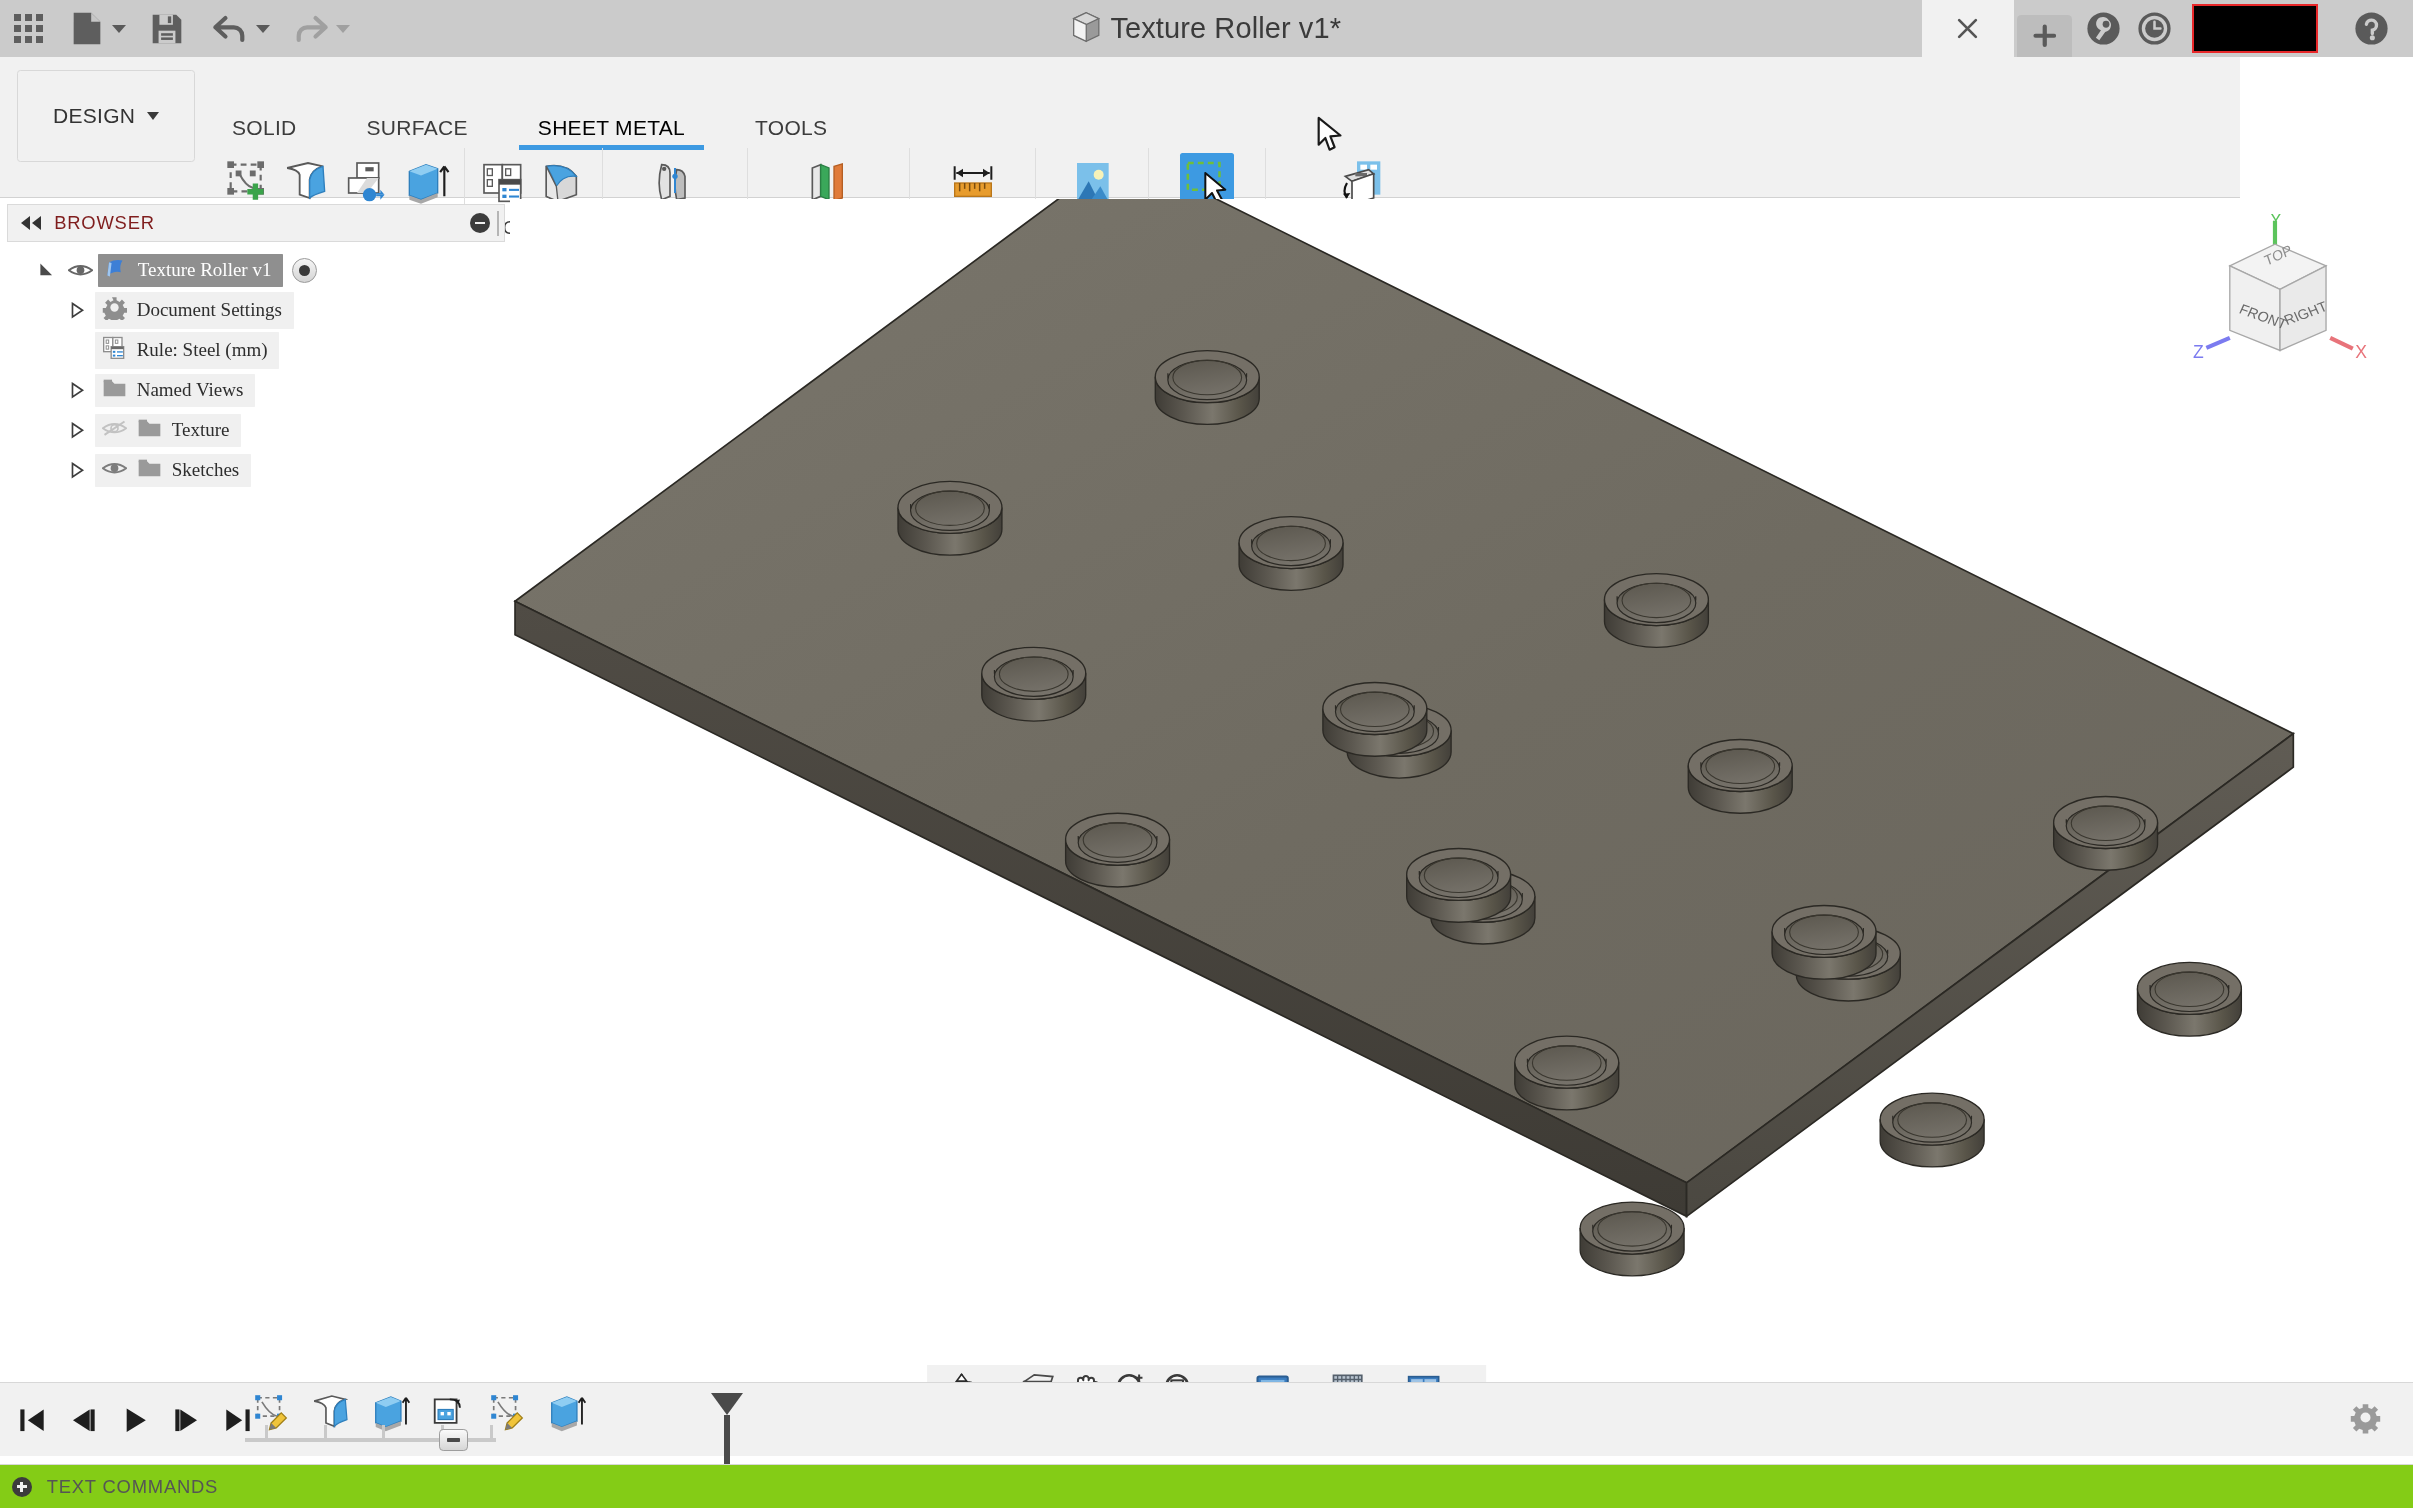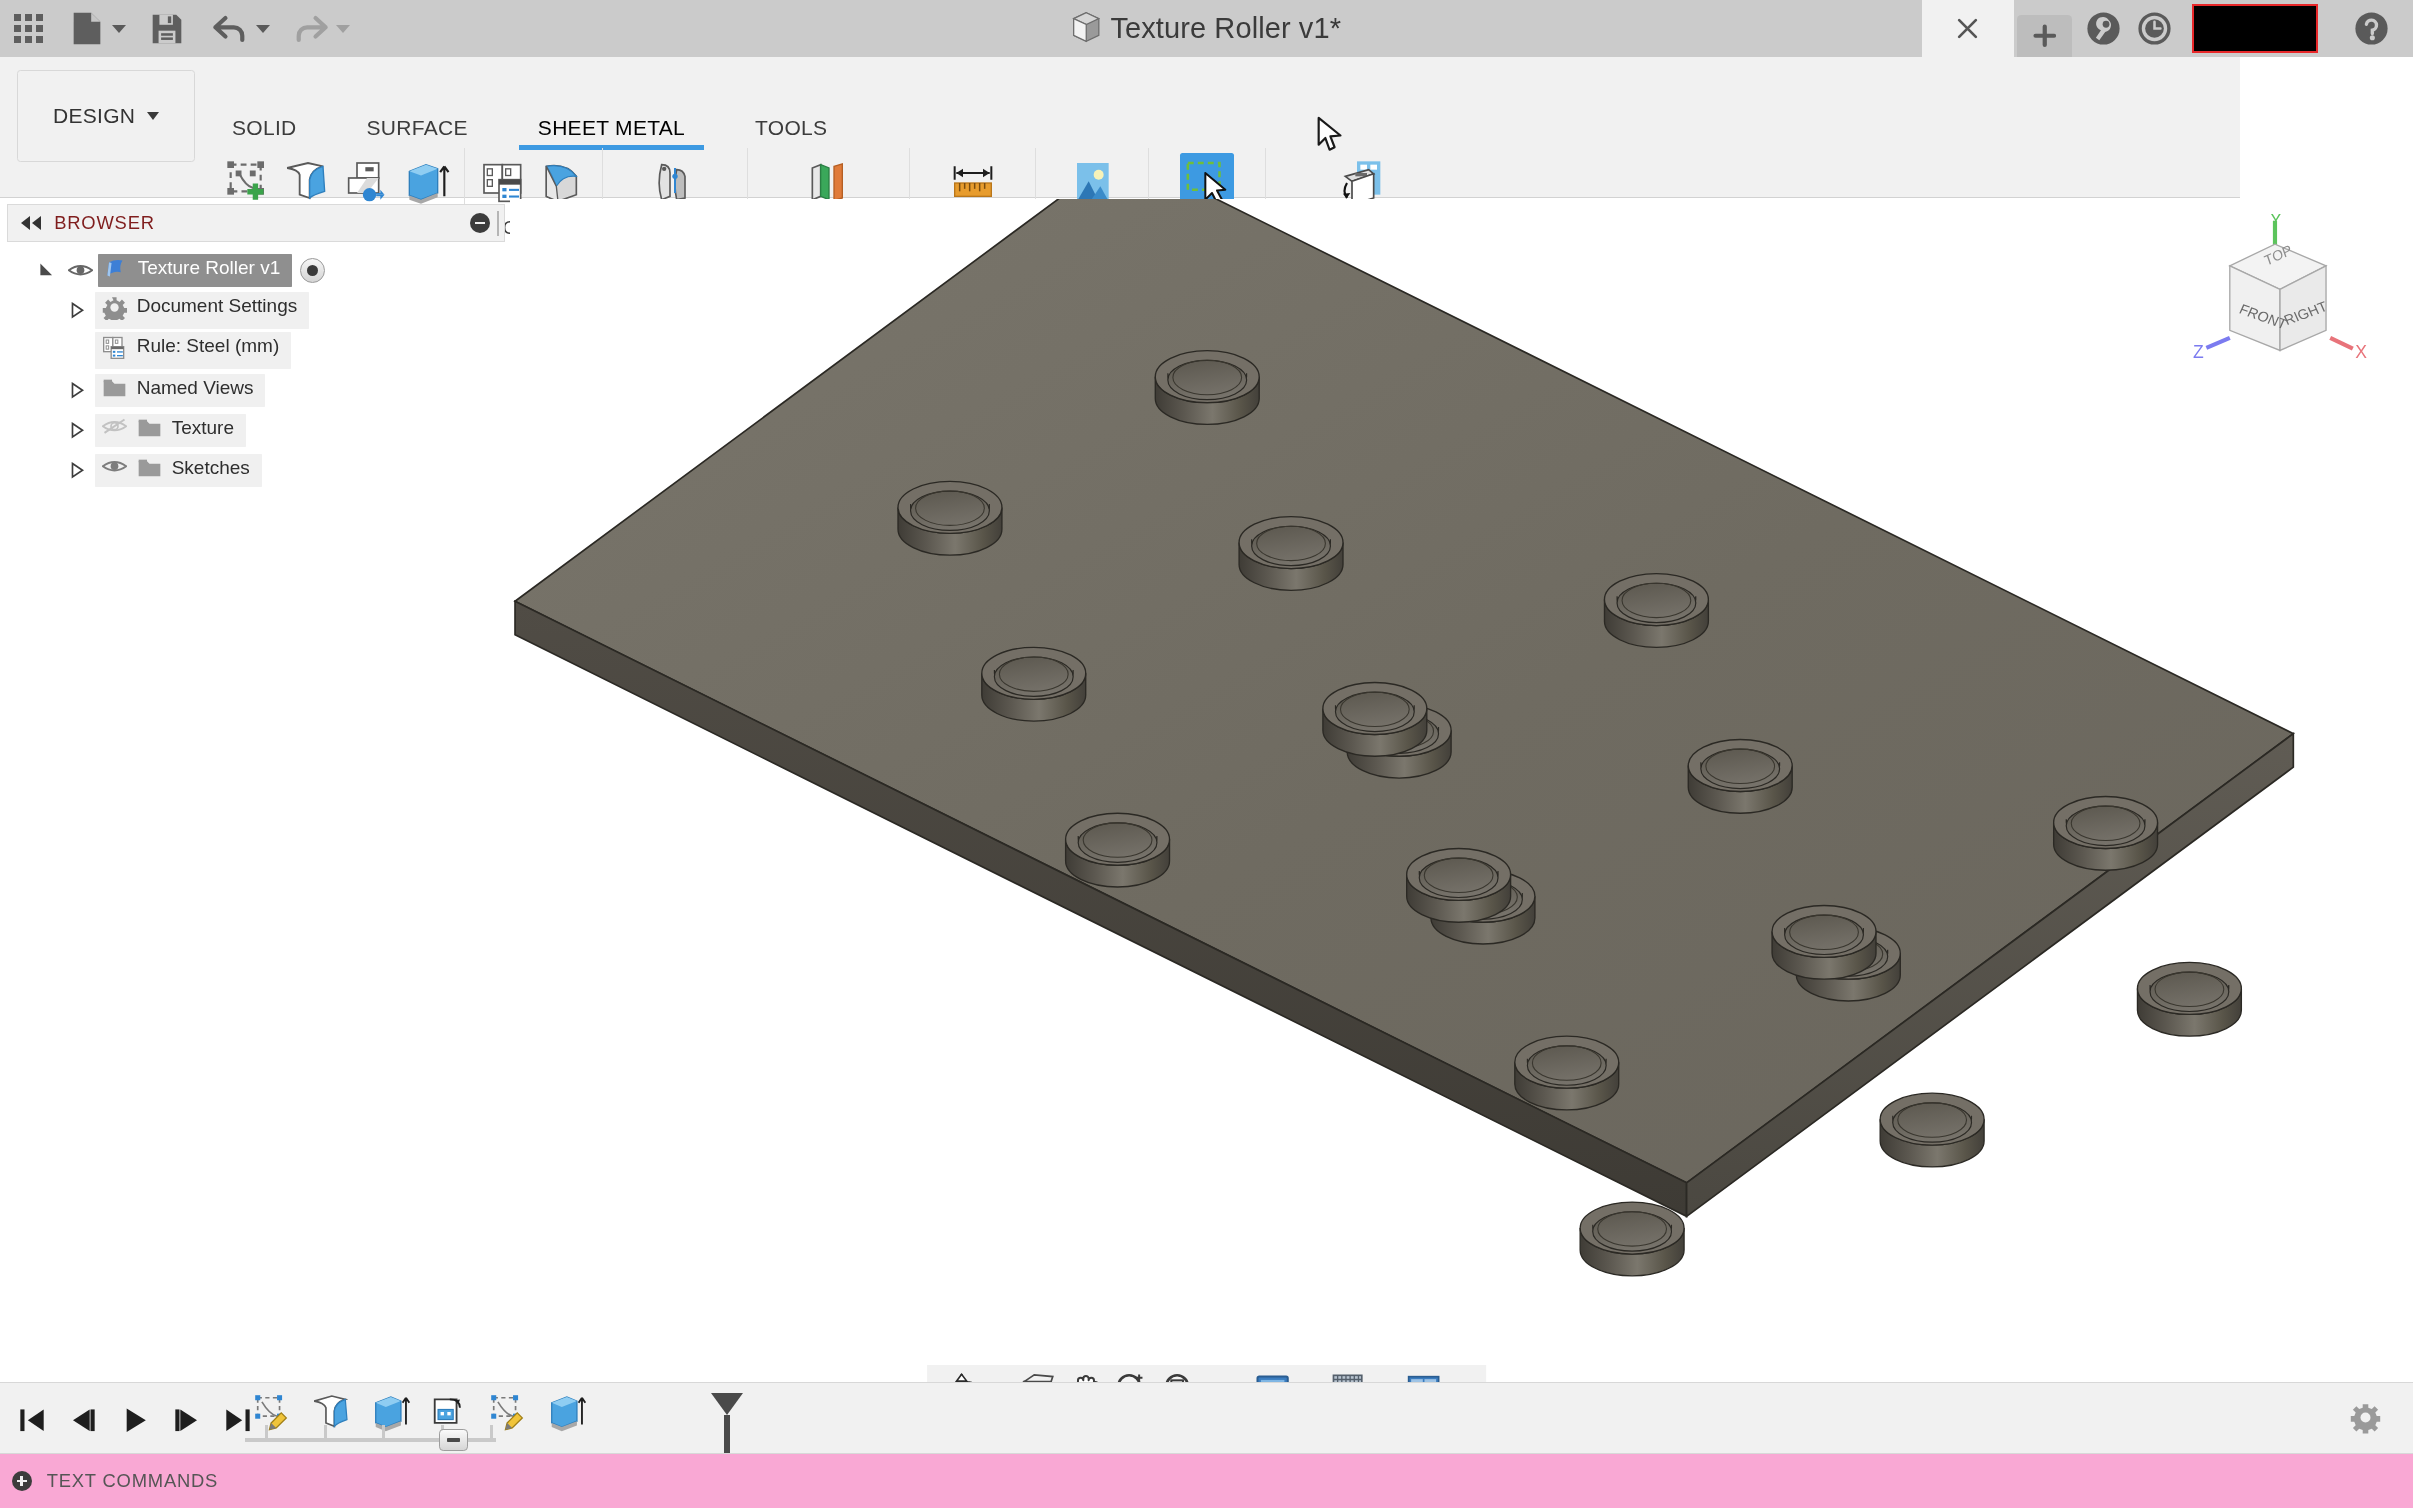--- a/index.html
+++ b/index.html
@@ -105,21 +105,21 @@
   .arr-l { width:0;height:0;border-top:7.5px solid transparent;border-bottom:7.5px solid transparent;border-right:9.2px solid #333; }
   .hdr-right { position:absolute; right:5px; top:0; height:36px; display:flex; align-items:center; gap:6.7px; }
   .minus-btn { width:20px;height:20px;border-radius:50%;background:#3c3c3c;display:flex;align-items:center;justify-content:center;cursor:pointer;}
   .minus-btn i { width:10px;height:2.5px;background:#f1f1f1;display:block;}
   .grip { width:2.5px; height:25px; border-left:1.7px solid #b5b5b5; border-right:1.7px solid #b5b5b5; }
 
   .tree { padding:8.4px 0 0 0; font-size:19px; color:#2e2e2e; }
   .trow { display:flex; align-items:center; height:40px; cursor:pointer; }
   .twist { width:35px; display:flex; align-items:center; justify-content:center; }
   .eye { width:34px; display:flex;align-items:center;justify-content:center; }
-  .tlabel-wrap { display:flex; gap:10px; padding:3.4px 11.7px 3.4px 6.7px; background:#f0f0f0; border-radius:0.8px;}
+  .tlabel-wrap { display:flex; align-items:center; gap:10px; padding:3.4px 11.7px 3.4px 6.7px; background:#f0f0f0; border-radius:0.8px;font-family:Liberation Serif, serif;}
   .tlabel-wrap.sel { background:#8f8f8f; color:#fff; }
   .tlabel { white-space:nowrap; }
   .radio-dot {
     width:25px;height:25px;border-radius:50%;background:linear-gradient(#f6f6f6,#d4d4d4);
     border:0.8px solid #9a9a9a; display:flex;align-items:center;justify-content:center; margin-left:8.4px; cursor:pointer;
   }
   .radio-dot i { width:11px;height:11px;border-radius:50%;background:#3a3a3a;display:block;}
 
   
   .viewport {
@@ -171,22 +171,22 @@
   .tl-marker i { width:13.4px;height:3.4px;background:#4a4a4a;display:block;border-radius:0.8px;}
   .tl-end {
     position:absolute; left:466px; top:-45px; width:0;height:0;
     border-left:16px solid transparent;border-right:16px solid transparent;border-top:22px solid #4a4a4a;
   }
   .tl-end-stem { position:absolute; left:479px; top:-23.5px; width:5.9px; height:75px; background:#4a4a4a;}
   .tl-gear { position:absolute; right:30px; top:17px; cursor:pointer; }
 
   
   .statusbar {
-    position:absolute; left:0; bottom:0; width:2413px; height:55px;
-    background:#f9a8d4; border-top:0.8px solid #d8d8d8;
+    position:absolute; left:0; bottom:0; width:2413px; height:44px;
+    background:#84cc16; border-top:0.8px solid #d8d8d8;
     display:flex; align-items:center; padding-left:11.7px; gap:15px;
   }
   .statusbar .s-title { font-size:18.4px; color:#555; letter-spacing:0.8px; }
 
   
   .cursor-arrow { position:absolute; pointer-events:none; z-index:99; }
 </style>
 </head>
 <body>
 

